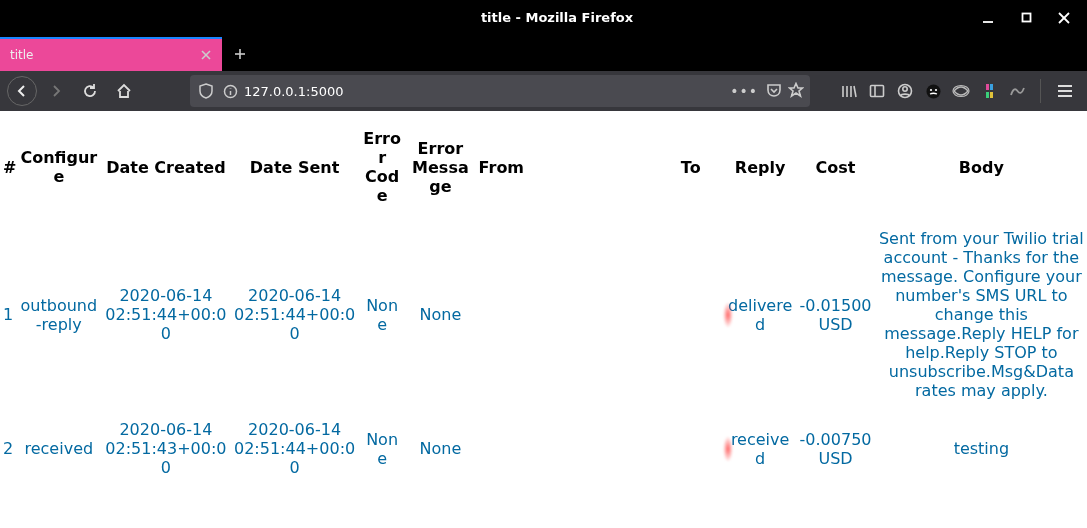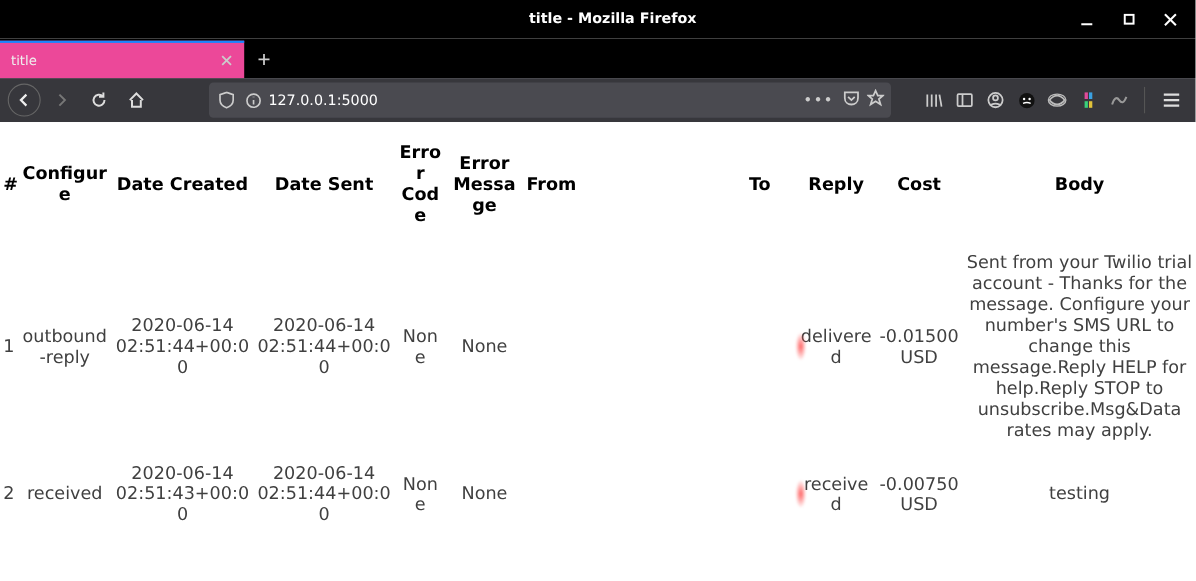--- a/index.html
+++ b/index.html
@@ -41,21 +41,21 @@
   .ext-icons .icon { width: 22px; height: 22px; display: flex; align-items: center; justify-content: center; }
   .ext-icons svg { stroke: #ccc; stroke-width: 1.6; fill: none; }
   .sep { width: 1px; height: 24px; background: #555; margin: 0 6px; }
   .hamburger svg { stroke: #ddd; stroke-width: 2; }
 
   
   .content { position: absolute; top: 111px; left: 0; right: 0; bottom: 0; background: #fff; overflow: auto; }
   table { border-collapse: collapse; width: 100%; table-layout: fixed; }
   th, td { text-align: center; font-size: 16px; vertical-align: middle; padding: 2px 3px; word-wrap: break-word; }
   th { font-weight: 700; color: #000; padding-top: 18px; padding-bottom: 14px; }
-  td { color: #404040; }
+  td { color: #0369a1; }
   tbody tr { height: auto; }
   tbody td { padding-top: 10px; padding-bottom: 10px; }
 
   col.c-num  { width: 16px; }
   col.c-dir  { width: 85px; }
   col.c-dc   { width: 128px; }
   col.c-ds   { width: 128px; }
   col.c-ec   { width: 46px; }
   col.c-em   { width: 70px; }
   col.c-from { width: 180px; }

